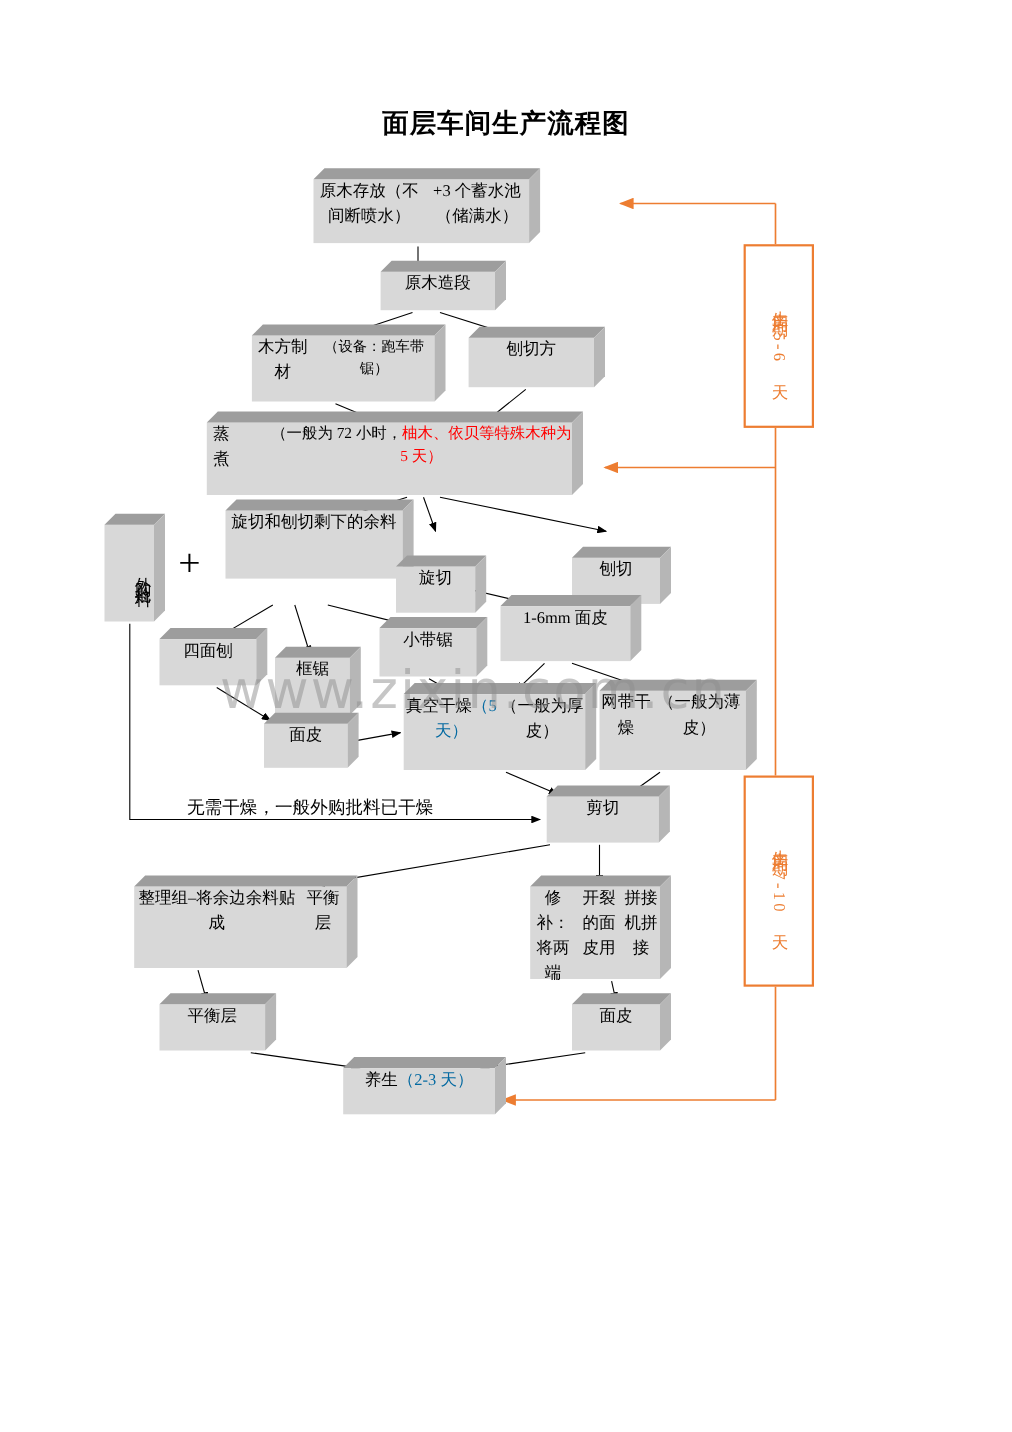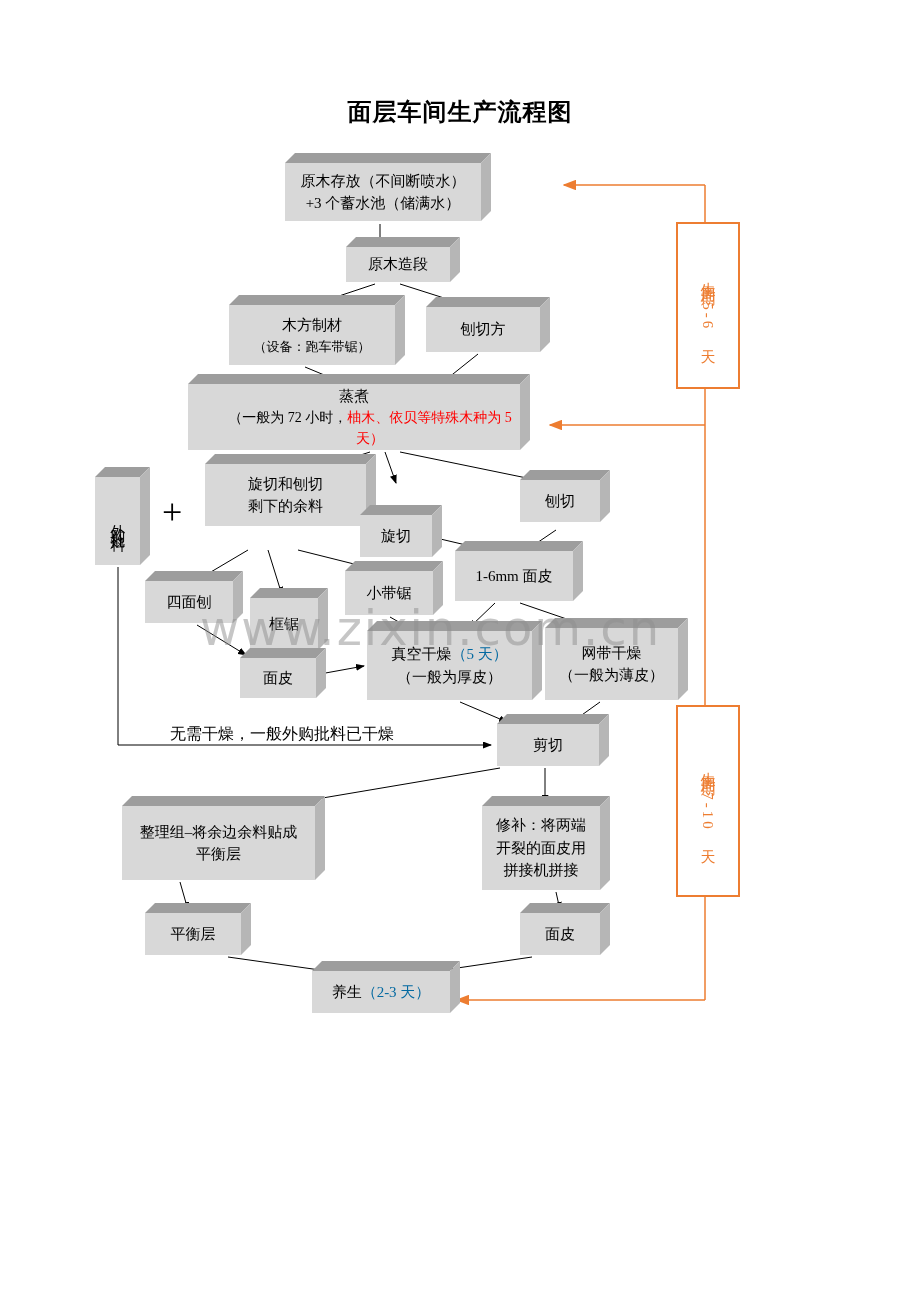--- a/index.html
+++ b/index.html
@@ -8,21 +8,21 @@
     font-family:"Liberation Serif","DejaVu Serif",serif; color:#000; overflow:hidden;
   }
   .title {
     position:absolute; top:96px; left:0; width:100%; text-align:center;
     font-size:24px; font-weight:bold; letter-spacing:1px; z-index:2;
   }
   svg.wires { position:absolute; left:0; top:0; z-index:1; }
   
   .node {
     position:absolute; z-index:2; background:#d8d8d8;
-    display:flex; flex-direction:column; align-items:center; justify-content:center;
+    display:flex; flex-direction:row; align-items:flex-start; justify-content:center;
     font-size:15px; line-height:1.5; text-align:center;
   }
   .node::before {
     content:""; position:absolute; left:5px; top:-10px; width:100%; height:10px;
     background:#9d9d9d; transform:skewX(-45deg);
   }
   .node::after {
     content:""; position:absolute; top:-5px; right:-10px; width:10px; height:100%;
     background:#b6b6b6; transform:skewY(-45deg);
   }
@@ -129,21 +129,21 @@
 
   <div class="node" style="left:205px; top:464px; width:161px; height:62px;">
     <div>旋切和刨切</div>
     <div>剩下的余料</div>
   </div>
 
   <div class="node" style="left:360px; top:486px; width:72px; height:42px;margin-top:29px;">
     <div>旋切</div>
   </div>
 
-  <div class="node" style="left:520px; top:480px; width:80px; height:42px;">
+  <div class="node" style="left:520px; top:507px; width:80px; height:42px;">
     <div>刨切</div>
   </div>
 
   <div class="node" style="left:455px; top:551px; width:118px; height:50px;">
     <div>1-6mm 面皮</div>
   </div>
 
   <div class="node" style="left:145px; top:581px; width:88px; height:42px;">
     <div>四面刨</div>
   </div>

